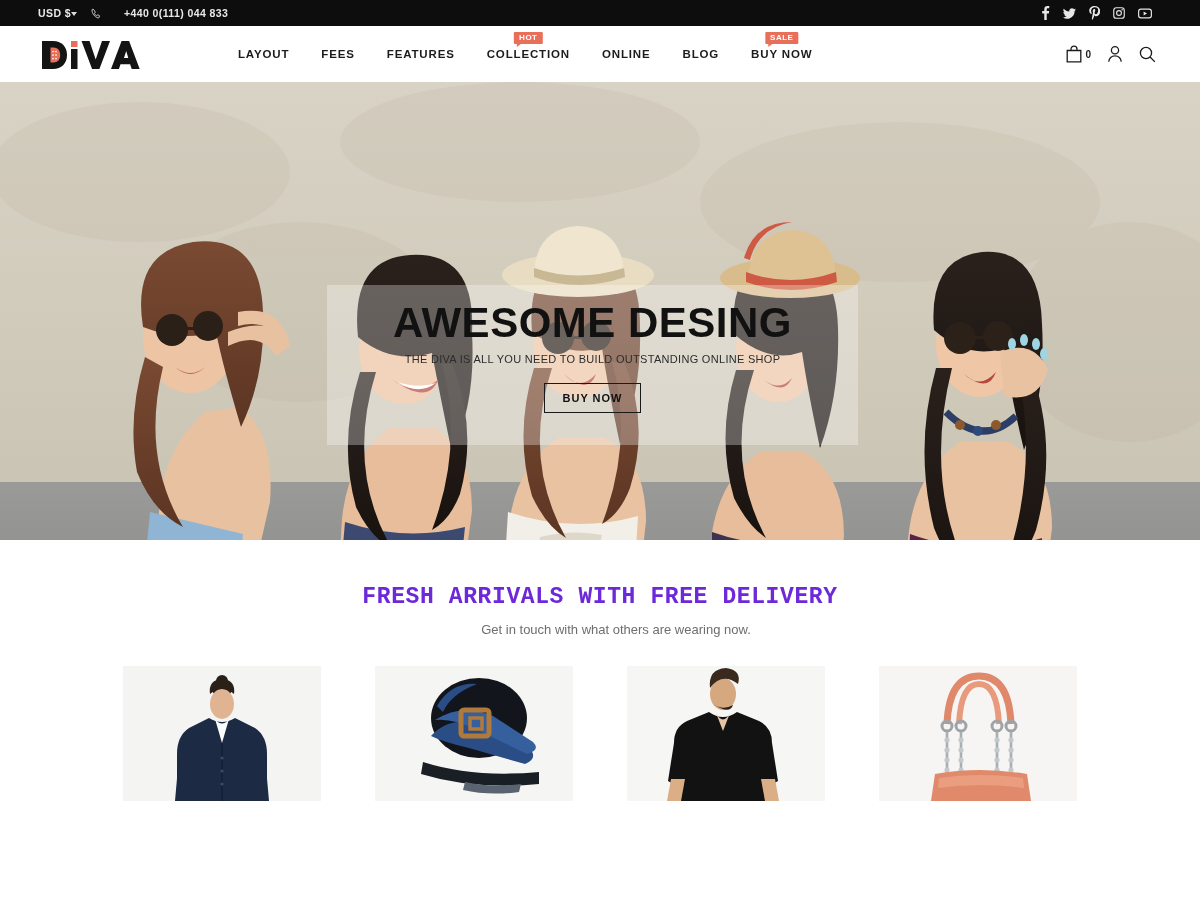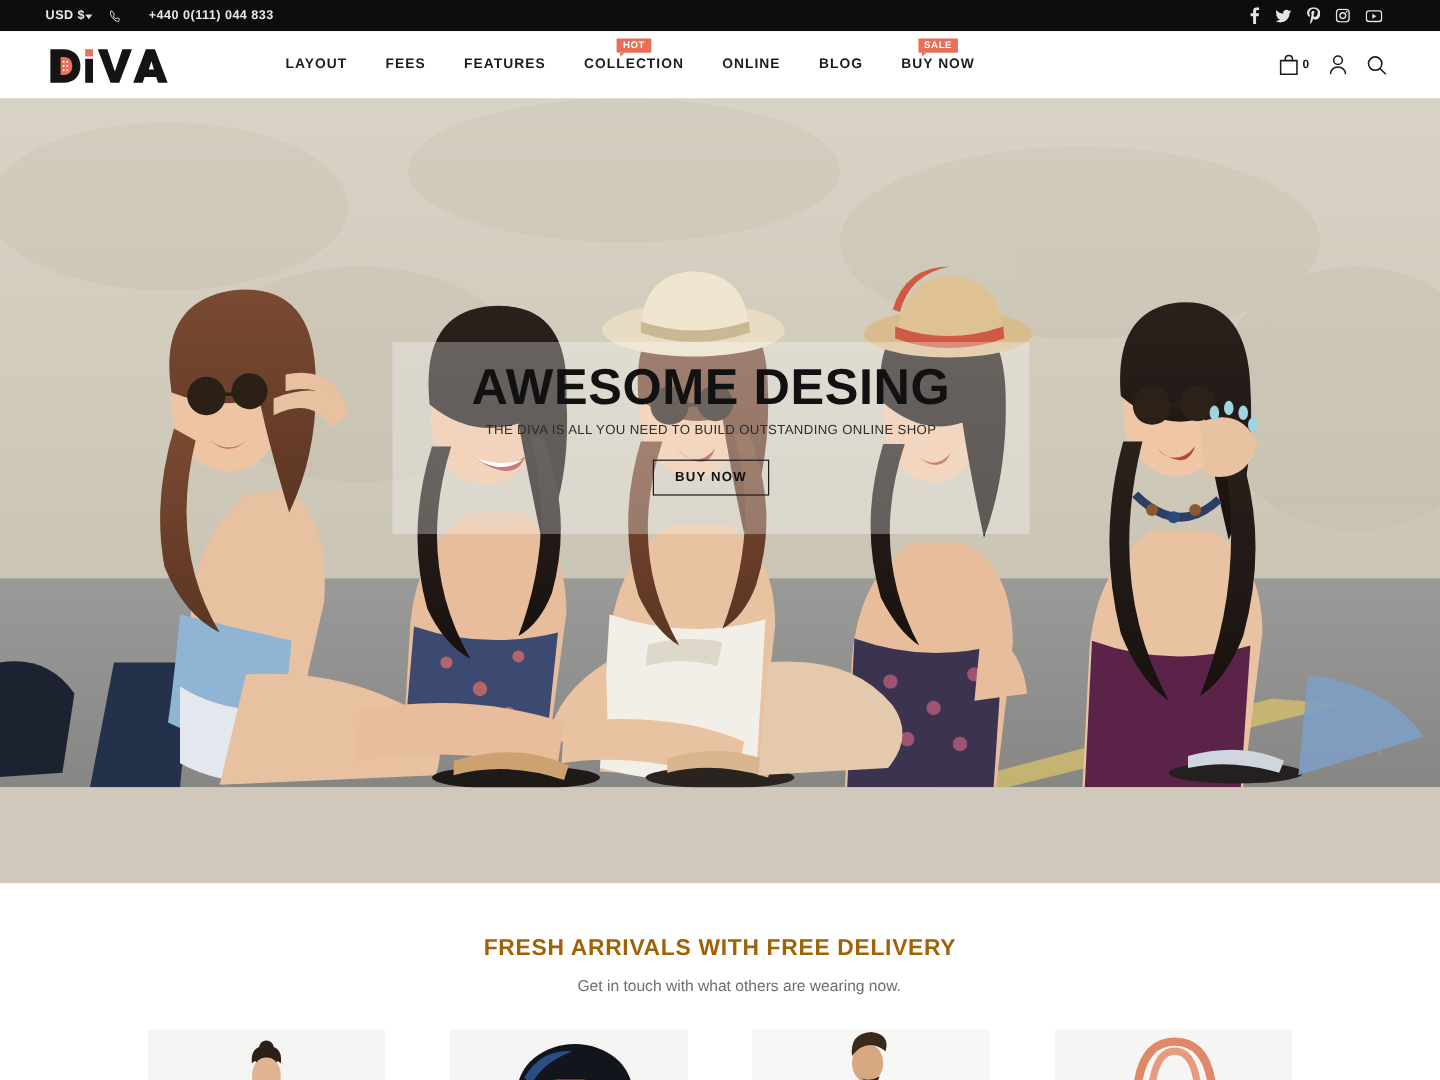--- a/index.html
+++ b/index.html
@@ -48,21 +48,21 @@
   .badge::after{
     content:""; position:absolute; bottom:-3px; left:3px;
     border-left:4px solid #e8705a; border-bottom:3px solid transparent;
   }
 
   .header-icons { margin-left:auto; display:flex; align-items:center; gap:16px; padding-right:44px; }
   .icon-btn { display:flex; align-items:center; gap:3px; color:#1c1c1c; cursor:pointer; }
   .cart-count { font-size:10px; font-weight:bold; color:#1c1c1c; }
 
   
-  .hero { position:relative; width:1200px; height:654px; overflow:hidden; background:#cfc8bb; }
+  .hero { position:relative; width:1200px; height:458px; overflow:hidden; background:#cfc8bb; }
   .hero-canvas { position:absolute; inset:0; }
 
   .hero-overlay {
     position:absolute; left:327px; top:203px; width:531px; height:160px;
     background:rgba(255,255,255,0.30);
     display:flex; flex-direction:column; align-items:center; justify-content:flex-start;
     padding-top:16px;
   }
   .hero-title {
     font-size:42px; font-weight:bold; letter-spacing:.5px; color:#111;
@@ -73,21 +73,21 @@
   }
   .hero-btn {
     margin-top:18px; width:97px; height:30px; border:1px solid #1a1a1a;
     background:transparent; color:#111; font-size:11px; font-weight:bold;
     letter-spacing:1px; cursor:pointer; display:flex; align-items:center; justify-content:center;
     font-family:"Liberation Sans", sans-serif;
   }
 
   
   .arrivals { background:#fff; padding-top:44px; text-align:center; }
-  .arr-title { font-size:19px; font-weight:bold; letter-spacing:.6px; color:#a16207; }
+  .arr-title { font-size:23px; font-weight:bold; letter-spacing:.6px; color:#6d28d9;font-family:Liberation Mono, monospace; }
   .arr-sub { margin-top:12px; font-size:13px; color:#6e6e6e;padding-left:32px; }
 
   .products {
     margin-top:29px; display:flex; justify-content:center; gap:54px;
   }
   .product {
     width:198px; height:135px; background:#f6f6f6; overflow:hidden; position:relative;
     cursor:pointer;
   }
   .product svg { display:block; width:100%; height:100%; }

